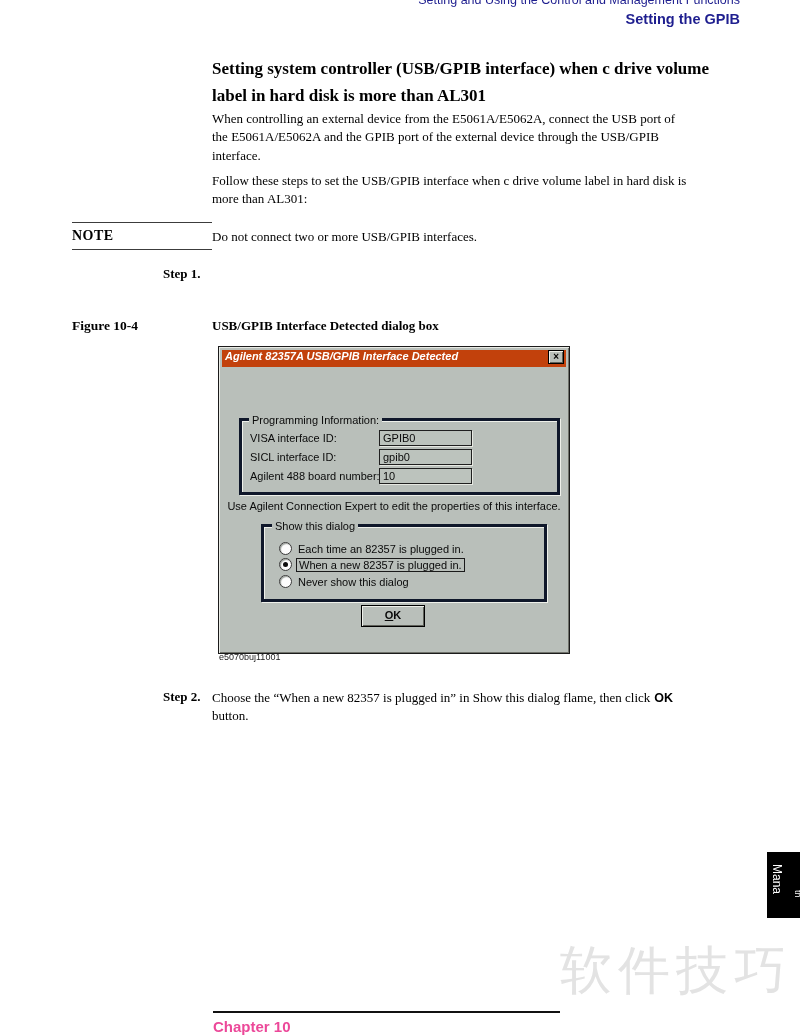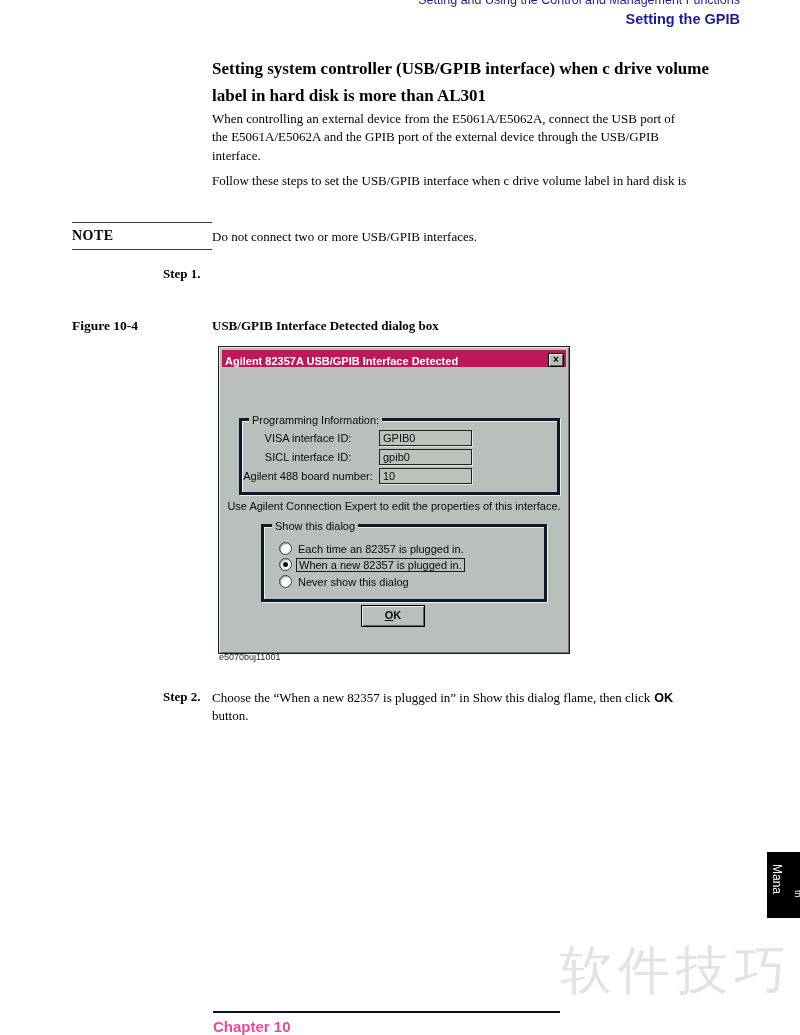--- a/index.html
+++ b/index.html
@@ -33,23 +33,23 @@
   .ok-inline { font-family:"Liberation Sans",sans-serif; font-weight:bold; font-size:12.5px; margin-left:4px; }
 
   
   .dlg {
     left:218px; top:346px; width:350px; height:306px;
     background:#b9bfba; border:1px solid #1b1b1b;
     box-shadow: inset 1px 1px 0 #e9ebe5, inset -1px -1px 0 #70726b;
     font-family:"Liberation Sans",sans-serif; font-size:11px; color:#0a0a0a;
   }
   .dlg-title {
-    position:absolute; left:3px; top:3px; right:3px; height:17px; background:#be185d;
-    display:flex; align-items:flex-end; padding:0 2px 0 3px;
-    color:#fff; font-weight:bold; font-size:11px; white-space:nowrap;
+    position:absolute; left:3px; top:3px; right:3px; height:17px; background:#c2410c;
+    display:flex; align-items:flex-start; padding:0 2px 0 3px;
+    color:#fff; font-weight:bold; font-size:11px; white-space:nowrap;font-style:italic;
   }
   .dlg-close {
     margin-left:auto; width:14px; height:12px; background:#b9bfba;
     border:1px solid #000; box-shadow: inset 1px 1px 0 #eef0ea, inset -1px -1px 0 #5f615a;
     color:#000; font-size:10px; font-weight:bold; line-height:11px; text-align:center;
   }
   .sunken-panel {
     position:absolute; left:20px; top:27px; width:315px; height:33px;
     border:1px solid; border-color:#7e8078 #eef0ea #eef0ea #7e8078;
   }
@@ -62,21 +62,21 @@
     position:absolute; border:3px solid #0f172a;
     box-shadow: 1px 1px 0 #eef0ea, inset 1px 1px 0 #eef0ea;
   }
   .gb-prog { left:20px; top:71px; width:315px; height:71px; }
   .gb-show { left:42px; top:177px; width:280px; height:72px; }
   .legend { position:absolute; top:-7px; background:#b9bfba; padding:0 3px; white-space:nowrap; }
   .lg-prog { left:7px; } .lg-show { left:8px; }
 
   .prog-row { position:absolute; left:0; height:14px; }
   .pr0 { top:10px; } .pr1 { top:29px; } .pr2 { top:48px; }
-  .prog-label { position:absolute; left:0; width:132px; text-align:center; line-height:14px; white-space:nowrap; }
+  .prog-label { position:absolute; left:8px; width:132px; text-align:left; line-height:14px; white-space:nowrap; }
   .prog-field {
     position:absolute; left:137px; top:-1px; width:88px; height:14px;
     background:#bcc3bd; border:1px solid #1f1f1f; box-shadow:1px 1px 0 #e6e8e2;
     line-height:14px; padding-left:3px; white-space:nowrap;
   }
   .hint { position:absolute; left:0; right:0; top:153px; text-align:center; white-space:nowrap; }
 
   .radio-row { position:absolute; left:15px; height:13px; display:flex; align-items:center; }
   .rr0 { top:15px; } .rr1 { top:31px; } .rr2 { top:48px; }
   .radio {
@@ -120,20 +120,21 @@
   </div>
 
   <div class="abs bodyblock p1">
     <div>When controlling an external device from the E5061A/E5062A, connect the USB port of</div>
     <div>the E5061A/E5062A and the GPIB port of the external device through the USB/GPIB</div>
     <div>interface.</div>
   </div>
 
   <div class="abs bodyblock p2">
     <div>Follow these steps to set the USB/GPIB interface when c drive volume label in hard disk is</div>
+    <div>more than AL301:</div>
   </div>
 
   <div class="abs note-rule nr1"></div>
   <div class="abs note-label">NOTE</div>
   <div class="abs note-text">Do not connect two or more USB/GPIB interfaces.</div>
   <div class="abs note-rule nr2"></div>
 
   <div class="abs step-label s1">Step 1.</div>
 
   <div class="abs fig-label">Figure 10-4</div>

